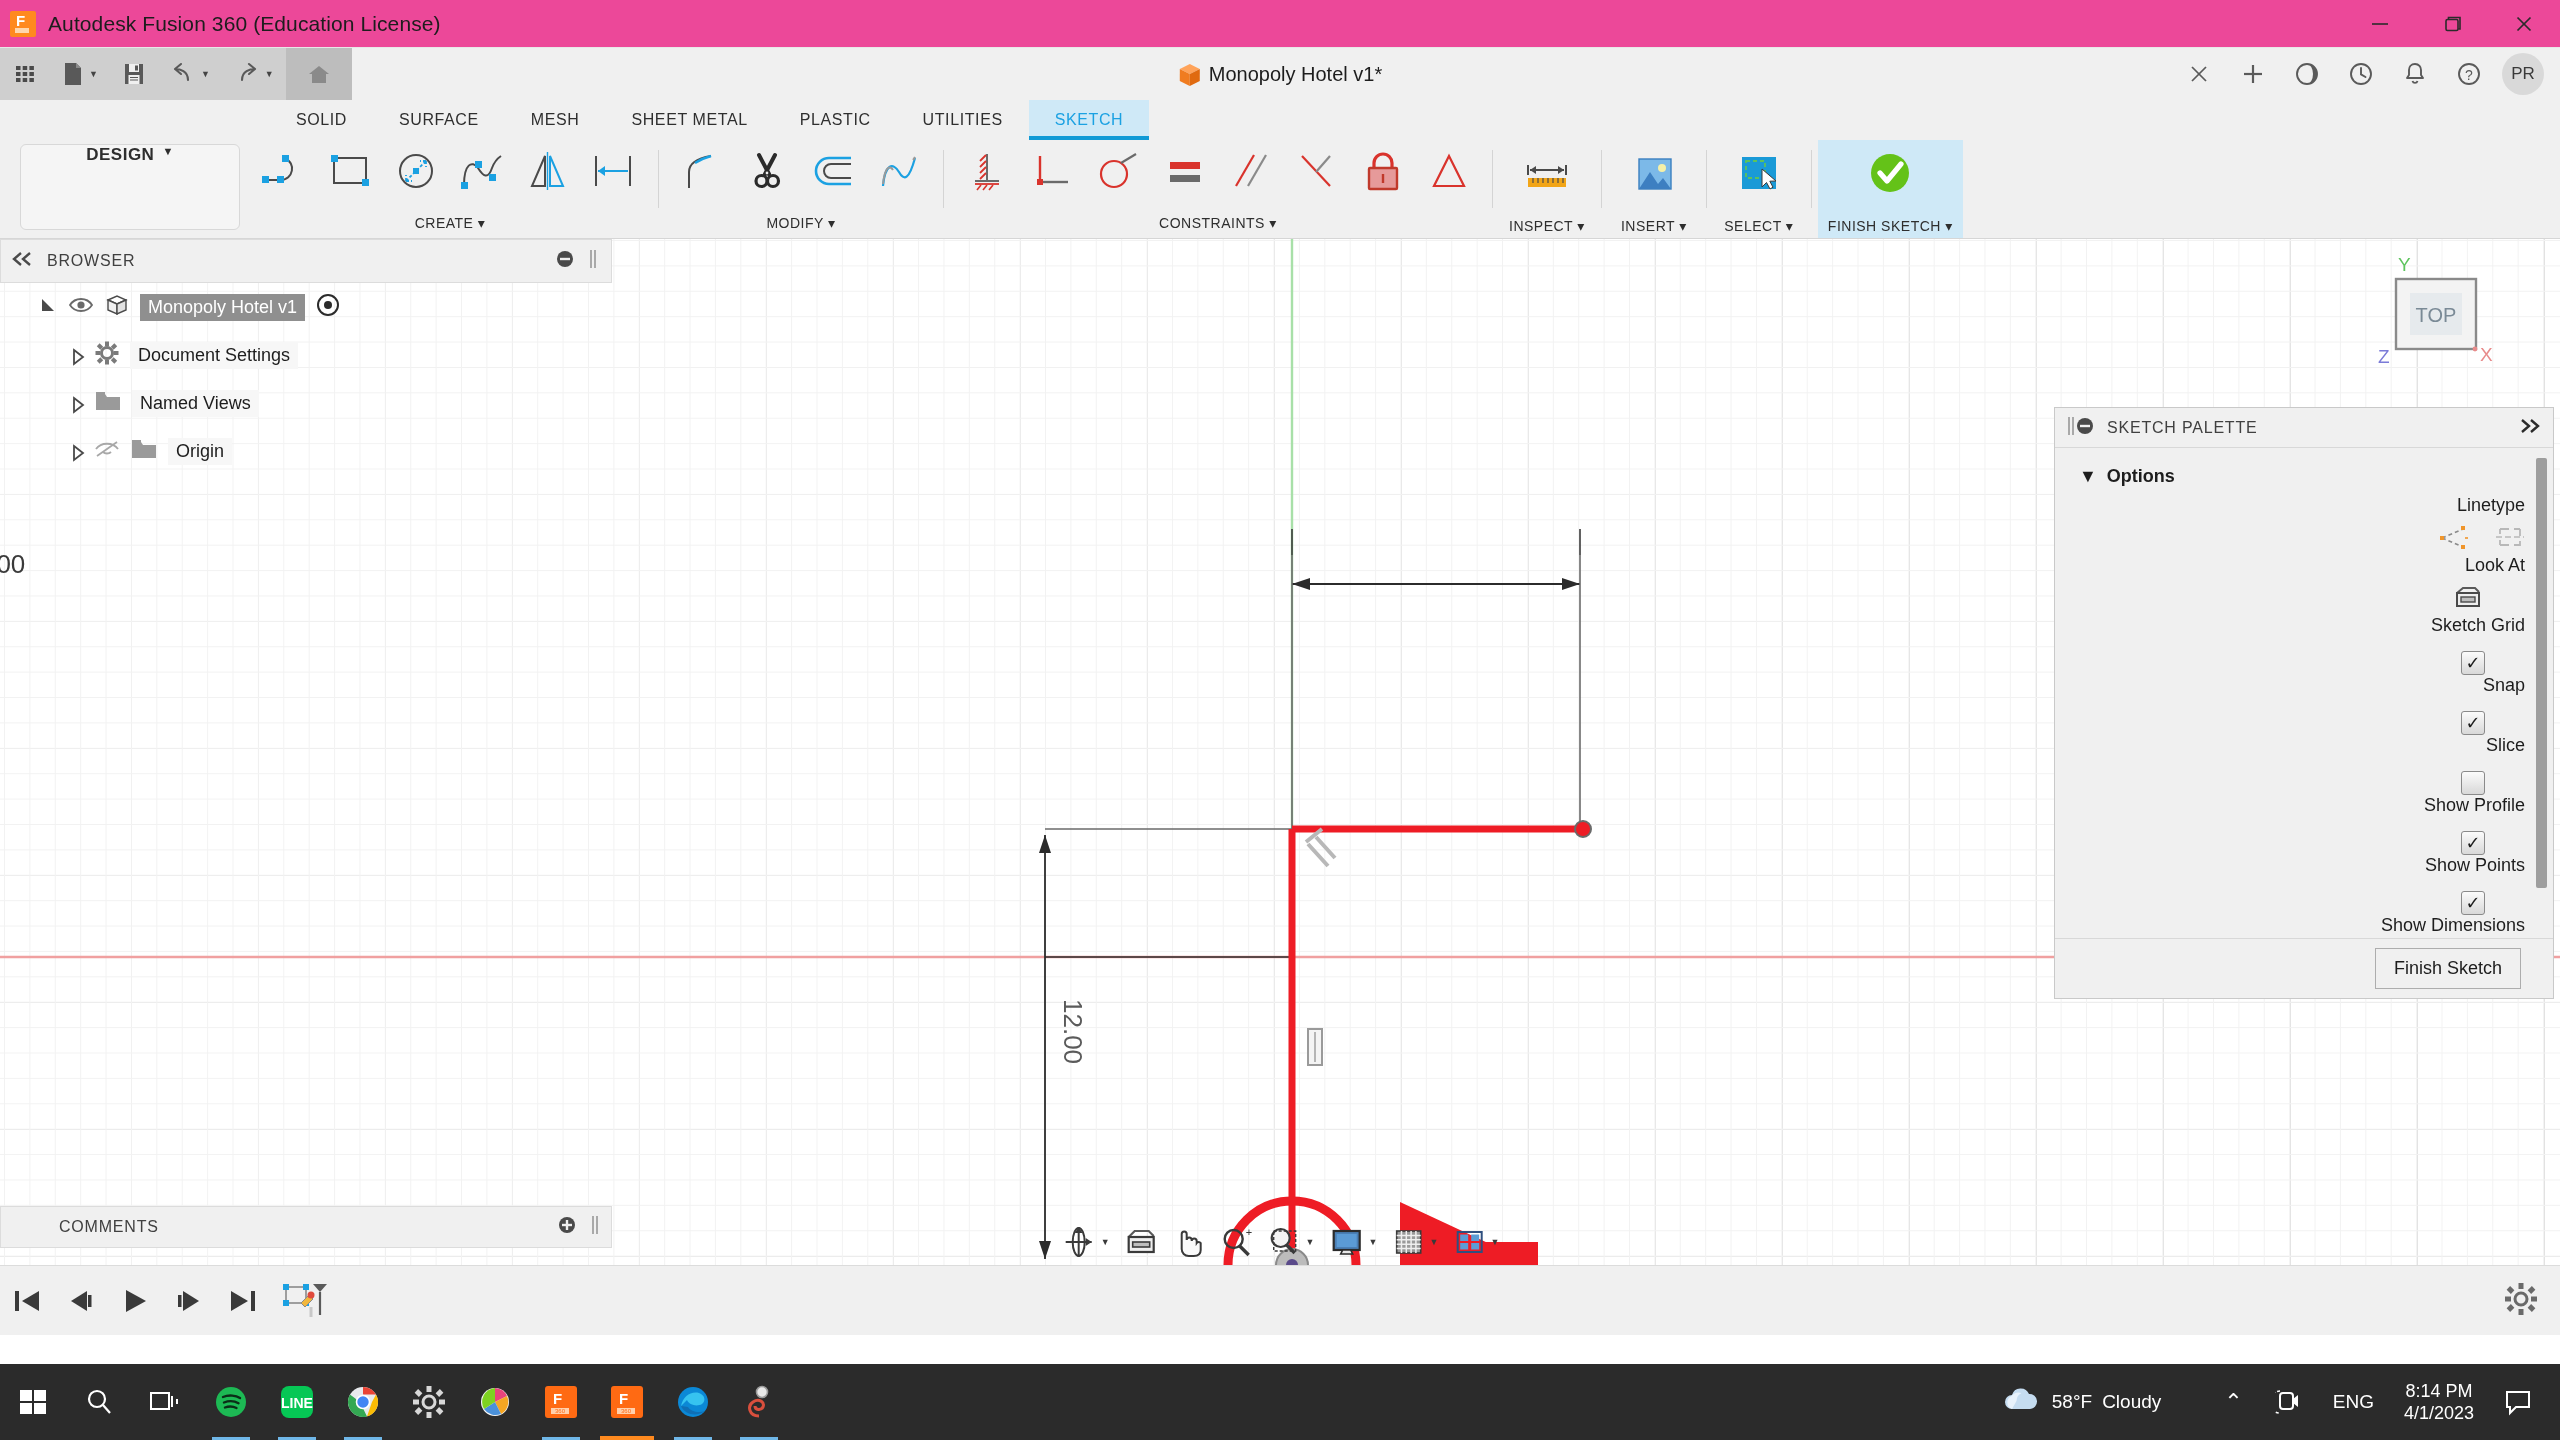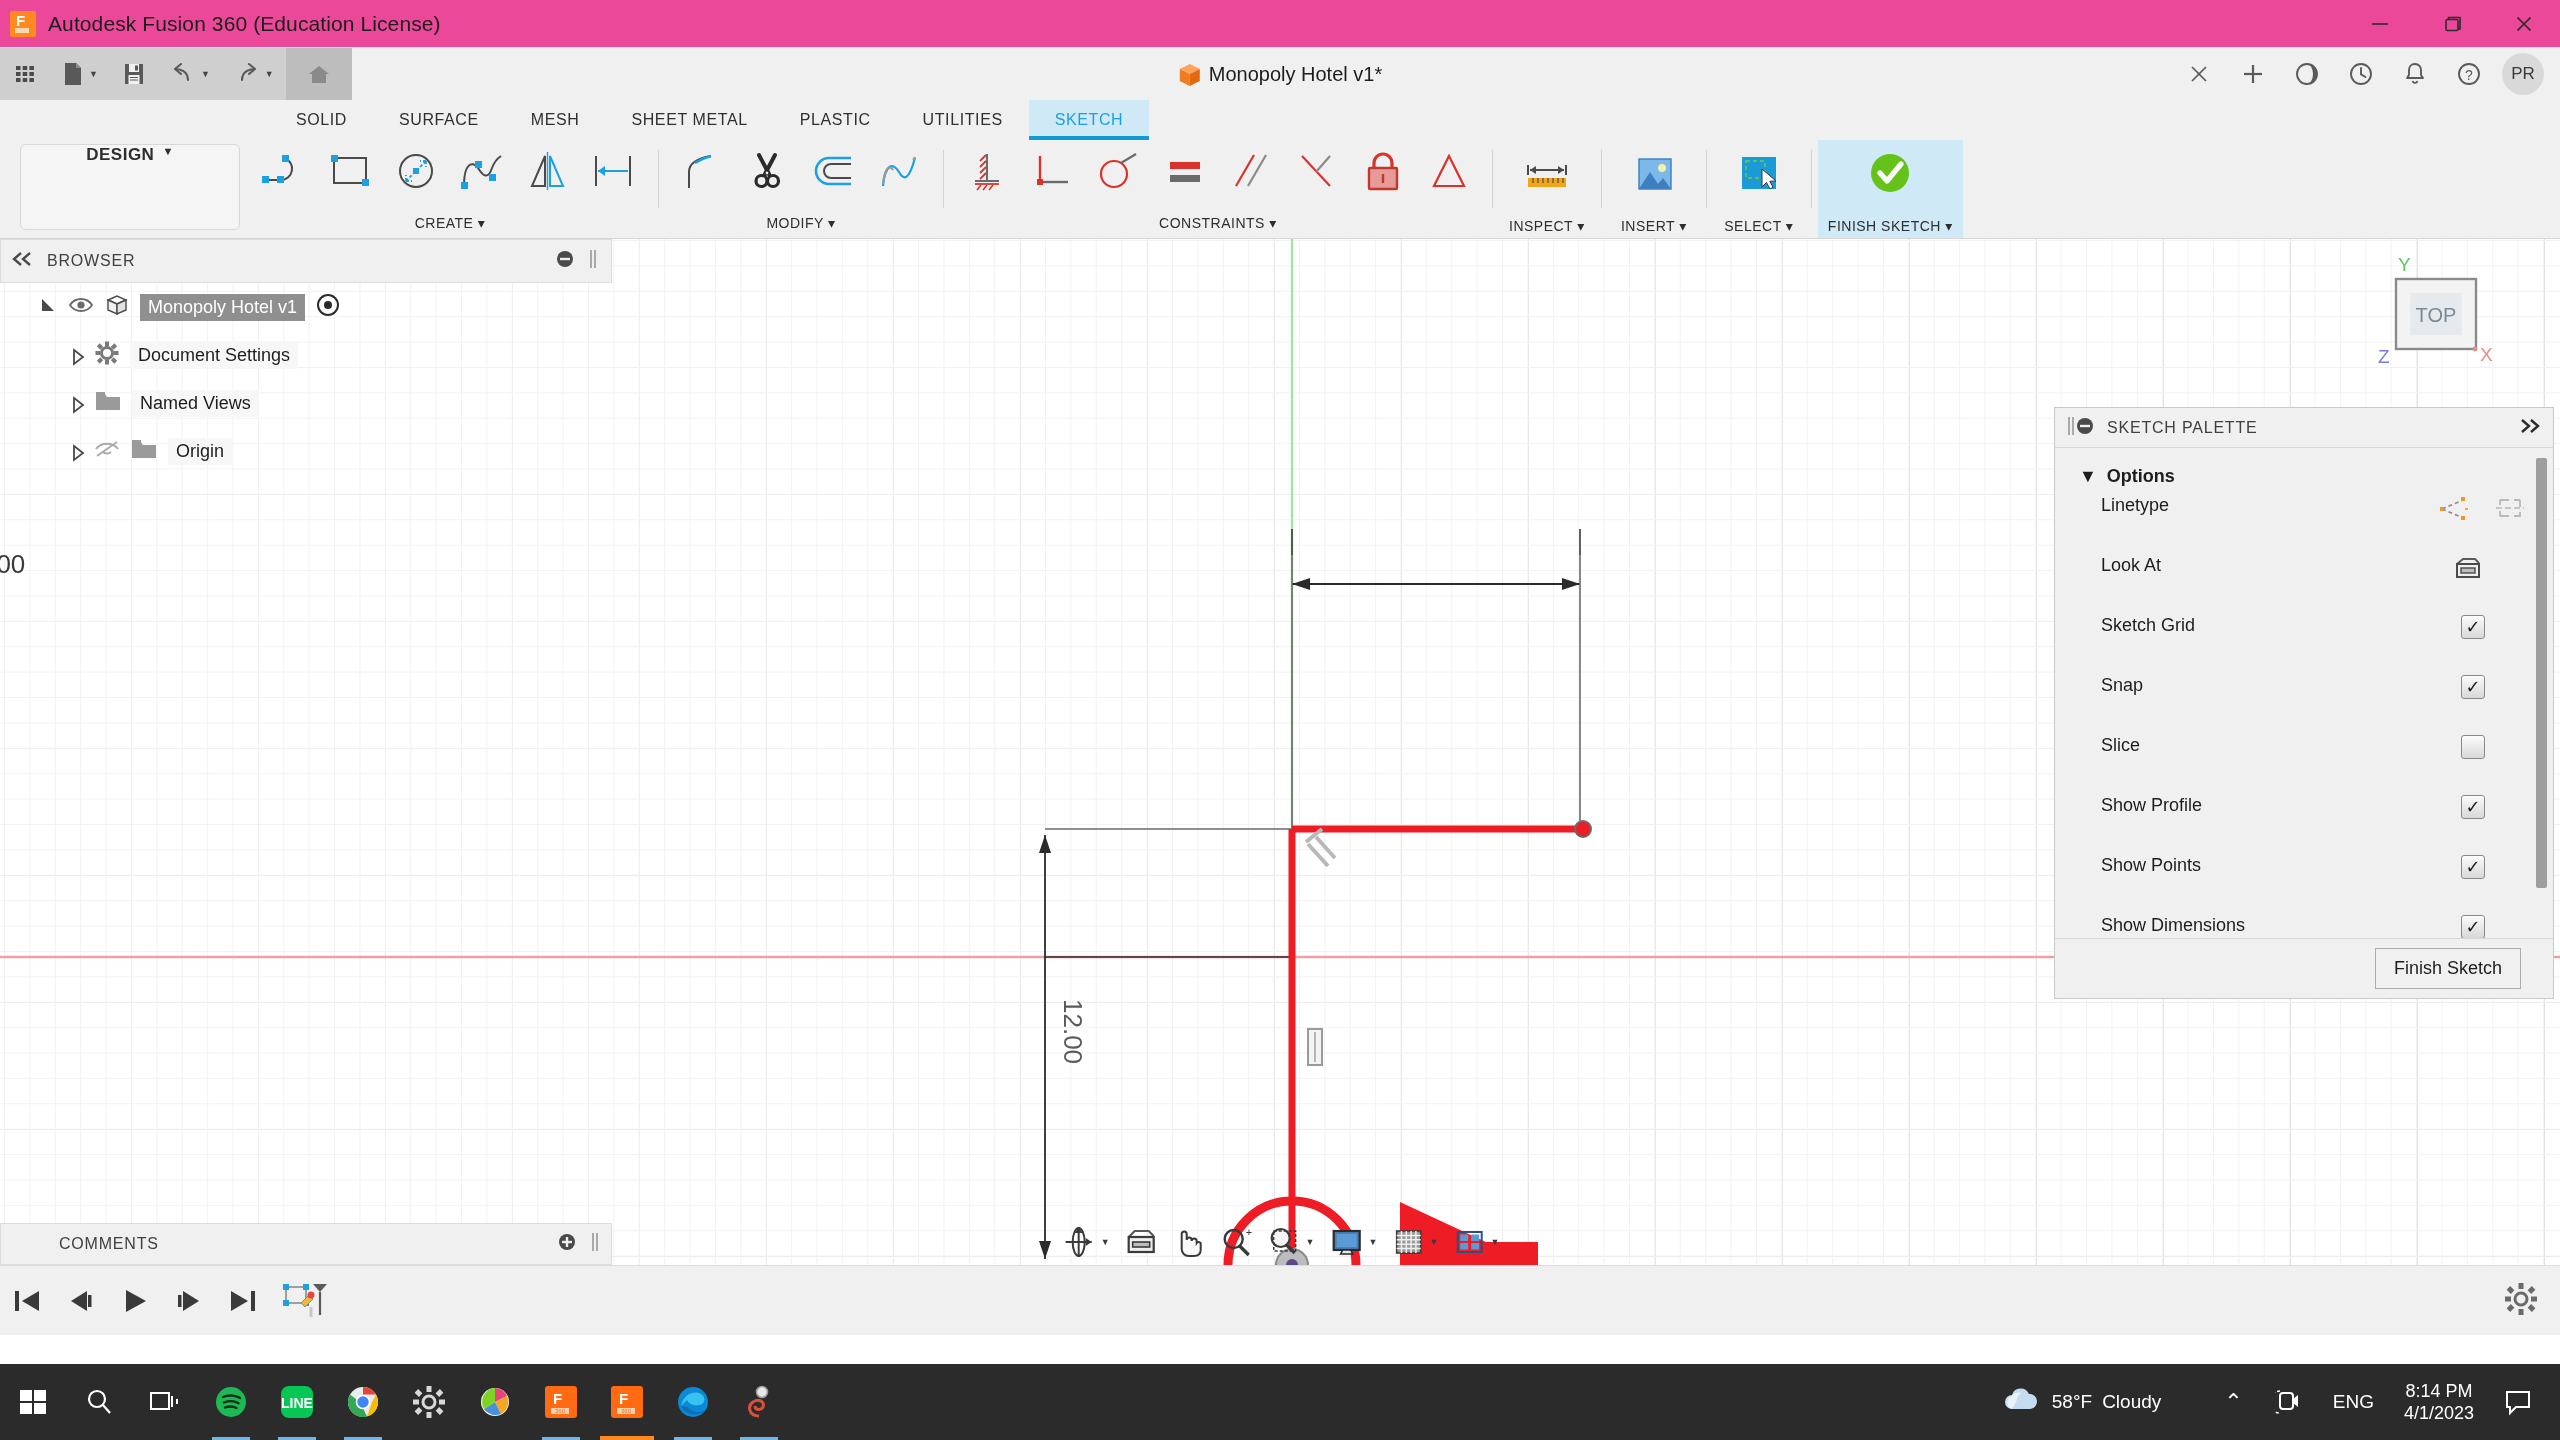--- a/index.html
+++ b/index.html
@@ -143,21 +143,21 @@
   }
   .tree-row.child { padding-left: 70px; }
   .tree-label { padding: 3px 8px; background: #f7f7f7; }
   .tree-row.selected .tree-label {
     background: #8f8f8f; color: #fff;
   }
   .tri-hollow { width: 14px; height: 16px; position: relative; }
 
   
   #comments {
-    position: absolute; left: 0; bottom: 70px; width: 612px; height: 42px;
+    position: absolute; left: 0; bottom: 87px; width: 612px; height: 42px;
     background: #f0f0f0; border: 1px solid #dcdcdc;
     display: flex; align-items: center; padding: 0 12px;
   }
   #comments-title { font-size: 16px; color: #404040; letter-spacing: .8px; margin-left: 46px; }
 
   
   #sketch-palette {
     position: absolute; right: 6px; top: 168px; width: 500px; height: 592px;
     background: #f0f0f0; border: 1px solid #c9c9c9;
     display: flex; flex-direction: column;
@@ -166,22 +166,22 @@
     height: 40px; display: flex; align-items: center; padding: 0 12px;
     border-bottom: 1px solid #d8d8d8; background: #f0f0f0;
   }
   #sp-title { font-size: 16px; color: #404040; letter-spacing: .8px; margin-left: 12px; flex: 1; }
   #sp-scroll { flex: 1; overflow: hidden; position: relative; padding-top: 10px; }
   #sp-section-head {
     display: flex; align-items: center; gap: 10px;
     padding: 8px 0 8px 24px; font-size: 18px; font-weight: bold; color: #1d1d1d;
   }
   .sp-row {
-    display: flex; align-items: flex-start; height: 60px; padding: 0 28px 0 46px;
-    font-size: 18px; color: #1d1d1d;
+    display: flex; align-items: flex-end; height: 60px; padding: 0 28px 0 46px;
+    font-size: 18px; color: #1d1d1d; flex-direction: column;
   }
   .sp-row .sp-label { flex: 1; }
   .sp-ctl { display: flex; align-items: center; gap: 26px; }
   .chk {
     width: 24px; height: 24px; border: 1px solid #8a8a8a; border-radius: 3px;
     background: linear-gradient(#fbfbfb,#d8d8d8);
     display: flex; align-items: center; justify-content: center;
     font-size: 18px; color: #1d1d1d; line-height: 1;
   }
   #sp-scrollbar {

